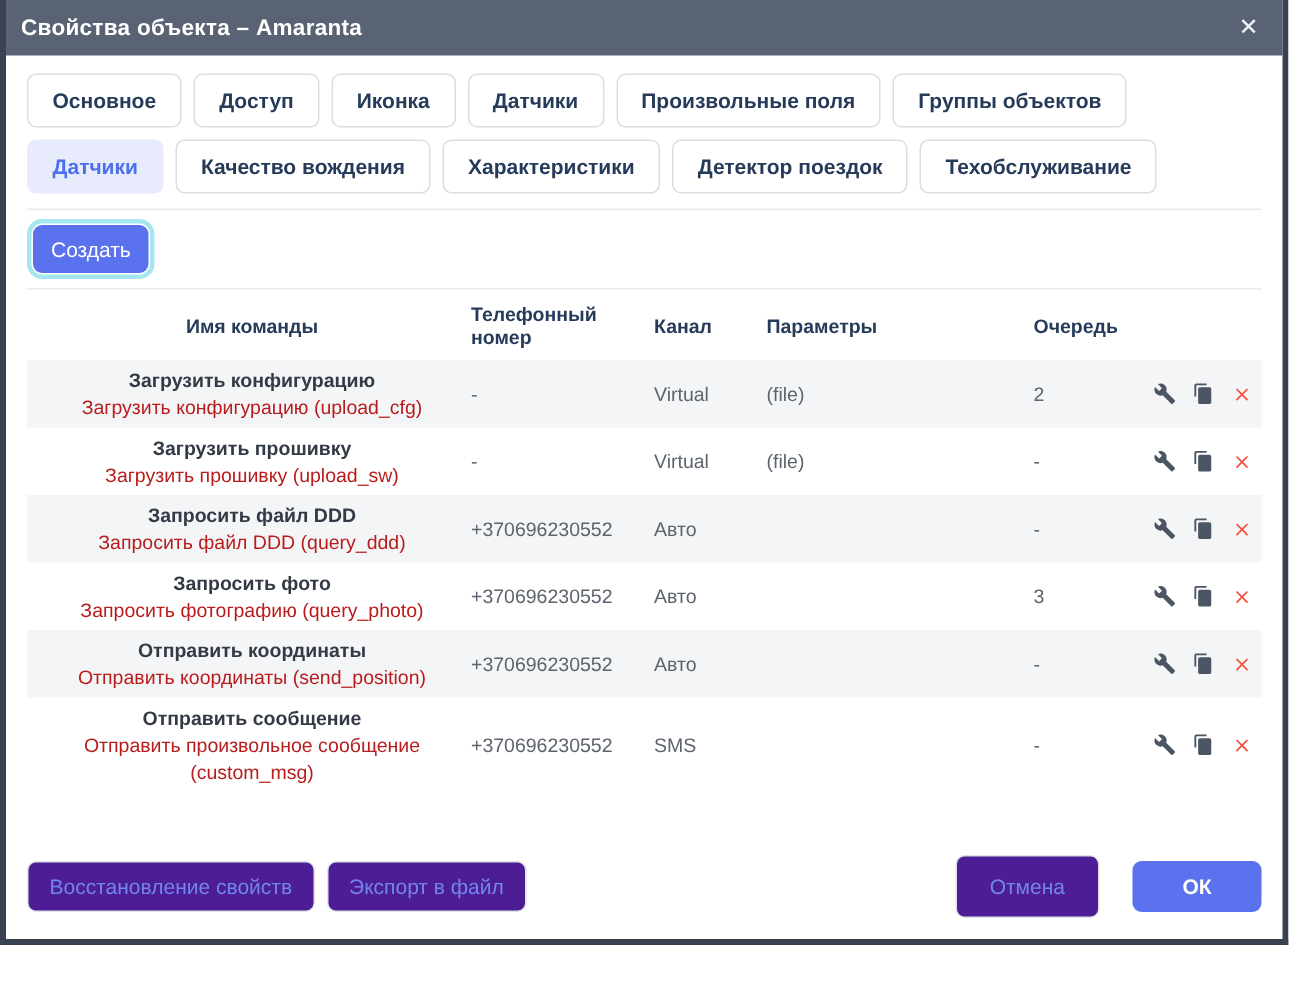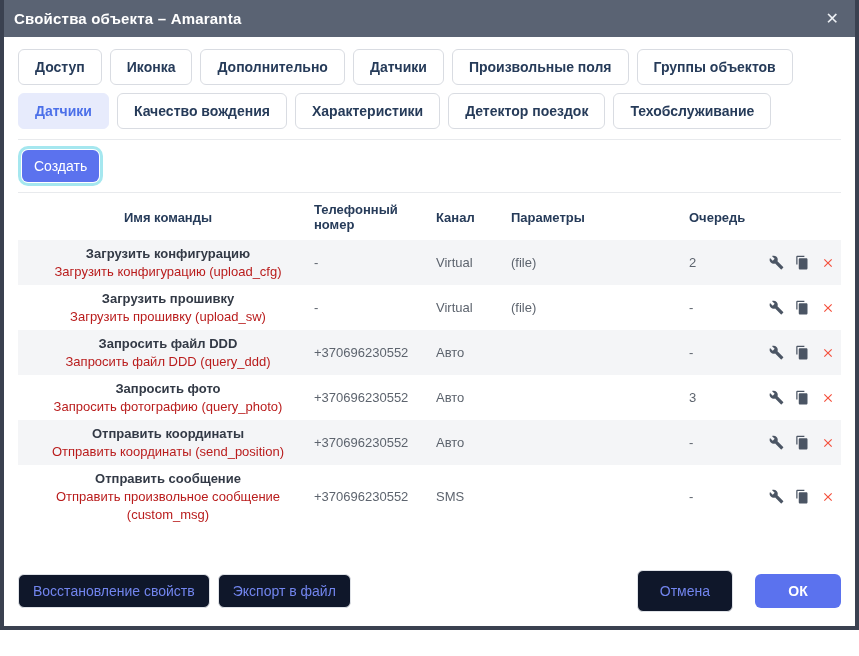--- a/index.html
+++ b/index.html
@@ -108,21 +108,21 @@
   .icon-btn { cursor: pointer; display: inline-flex; align-items: center; }
 
   
   .spacer { flex: 1; }
   .dlg-footer {
     display: flex; align-items: center; justify-content: space-between;
     padding: 8px 0 4px 0;
   }
   .footer-left, .footer-right { display: flex; align-items: center; }
   .btn-light {
-    background: #0f172a;
+    background: #4c1d95;
     border: 1px solid #dfe2e7; border-radius: 6px;
     color: #7285ee;
     font-family: inherit; font-size: 14px;
     padding: 8px 14px; margin-right: 8px;
     cursor: pointer; white-space: nowrap;
   }
   .btn-cancel { padding: 12px 22px; margin-right: 22px; }
   .btn-ok {
     background: #5b72ee; color: #fff;
     border: none; border-radius: 6px;
@@ -138,26 +138,26 @@
 
   <div class="dlg-header">
     <span class="dlg-title">Свойства объекта – Amaranta</span>
     <span class="dlg-close">✕</span>
   </div>
 
   <div class="dlg-body">
 
     <div class="tab-row">
 
+        <div class="tab">Основное</div>
 
         <div class="tab">Доступ</div>
 
         <div class="tab">Иконка</div>
 
-        <div class="tab">Дополнительно</div>
 
         <div class="tab">Датчики</div>
 
         <div class="tab">Произвольные поля</div>
 
         <div class="tab">Группы объектов</div>
       </div>
 
     <div class="tab-row">
 

